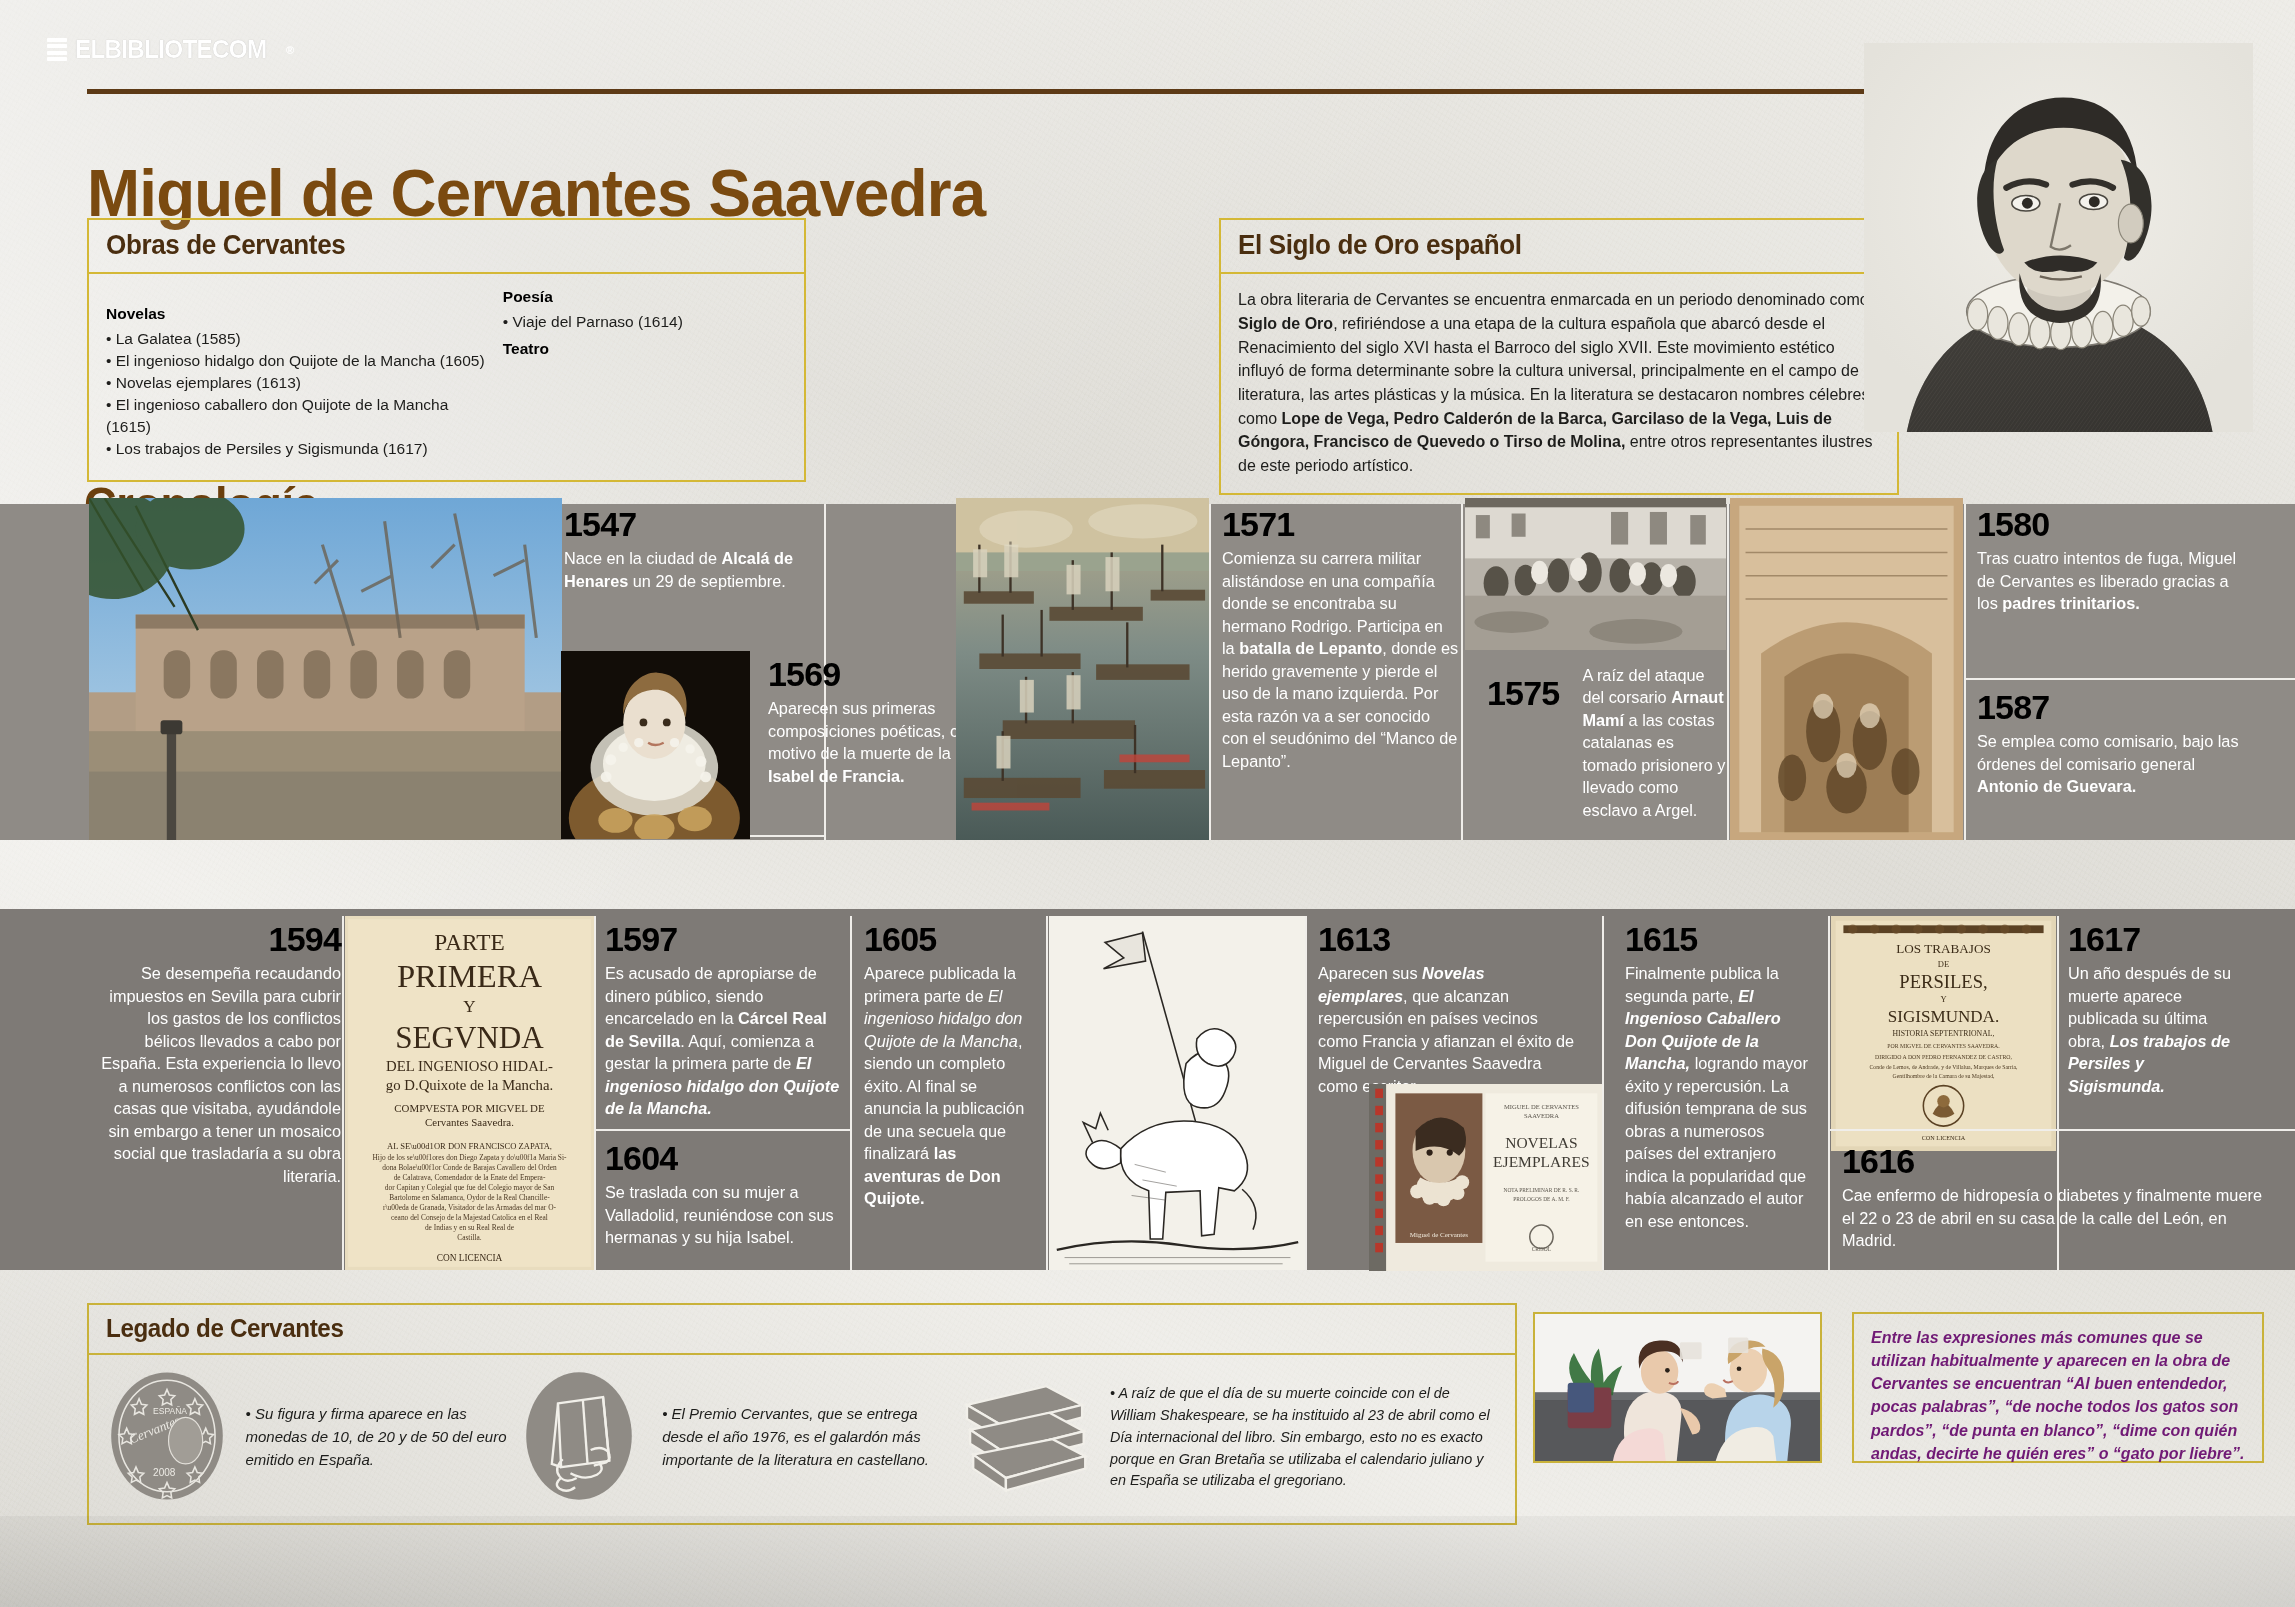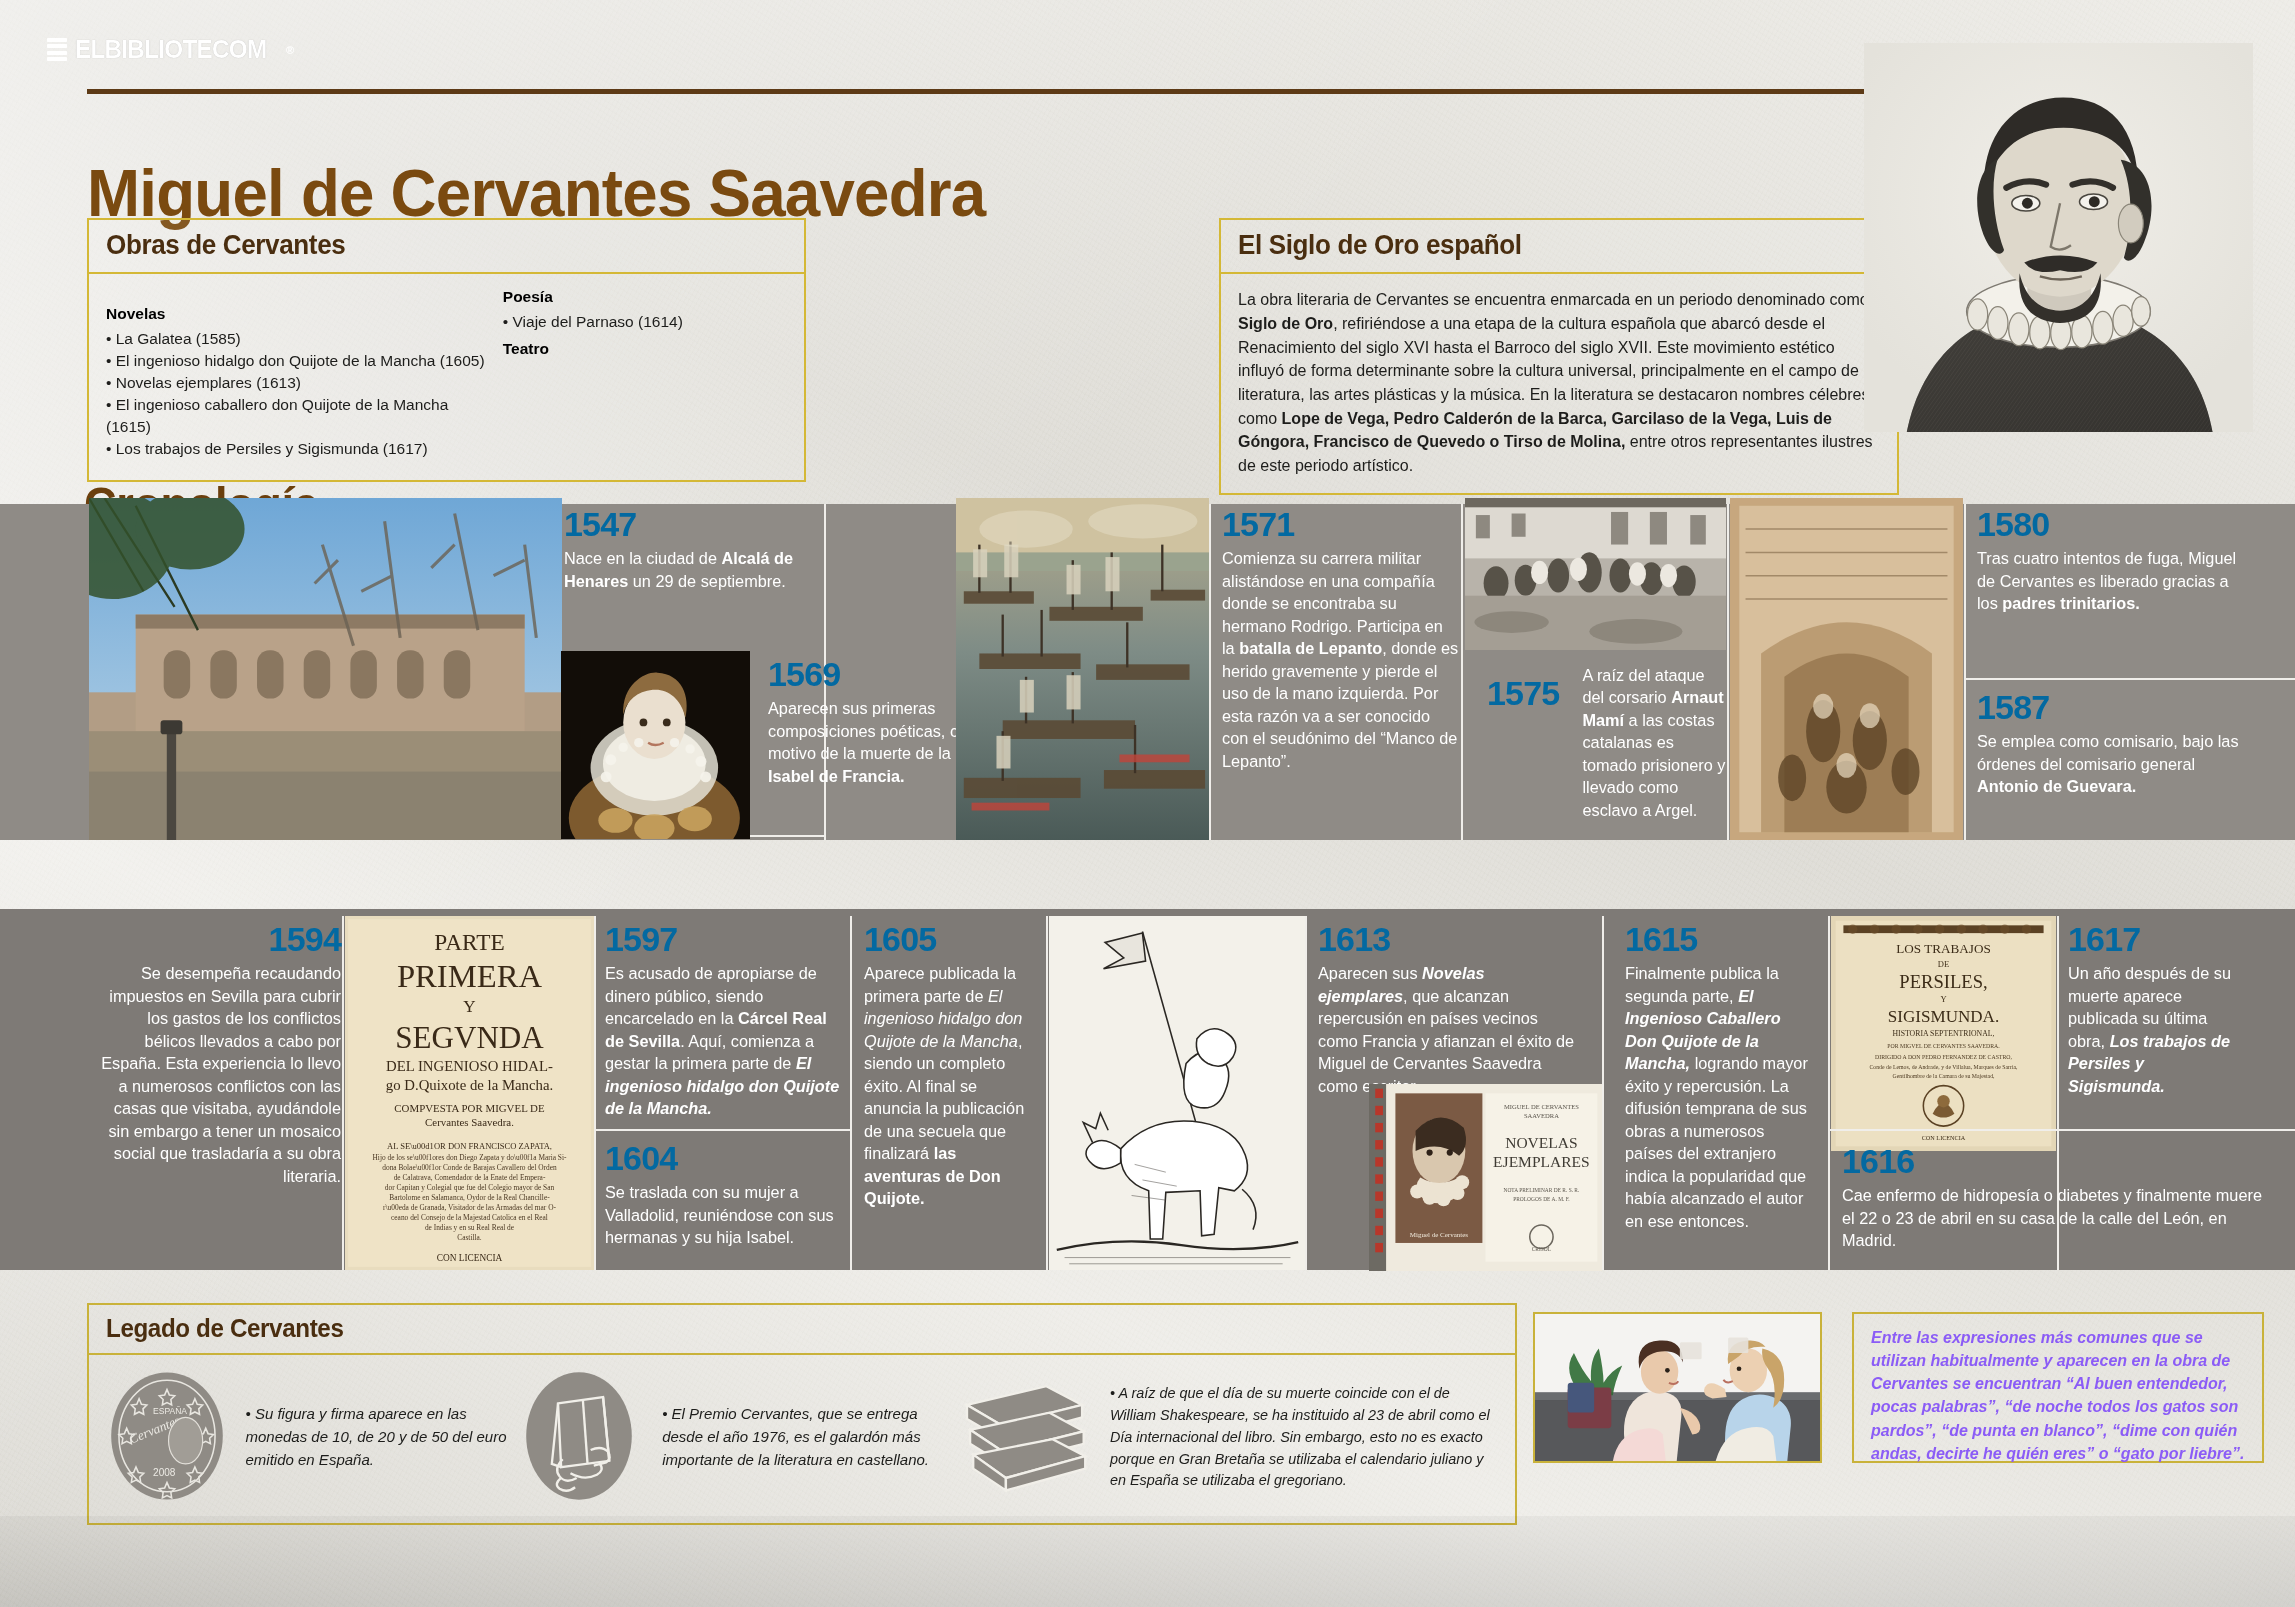--- a/index.html
+++ b/index.html
@@ -83,21 +83,21 @@
     letter-spacing:-0.4px;
   }
 
   
   .band{position:absolute;background:#9e9a95;}
   .band1{left:0;top:504px;width:2295px;height:336px;background:#8f8b86;}
   .band2{left:0;top:909px;width:2295px;height:361px;background:#7e7a76;}
 
   .cell{position:absolute;box-sizing:border-box;}
   .cell .yr{
-    font-weight:bold;font-size:34px;color:#0369a1;line-height:1;
+    font-weight:bold;font-size:34px;color:#000000;line-height:1;
     margin:0 0 6.2px 0;letter-spacing:-0.8px;
   }
   .cell p{margin:0;color:#fff;font-size:16.3px;line-height:1.38;}
   .cell p b{font-weight:bold;}
   .cell p i{}
   .cell p .bi{font-style:italic;font-weight:bold;}
   .hline{position:absolute;background:#f0eeea;height:2.3px;}
   .vline{position:absolute;background:#f0eeea;width:2.3px;}
 
   
@@ -115,21 +115,21 @@
   .legado-body{display:flex;align-items:center;padding:11px 15.5px 14px 15.5px;gap:4.7px;height:168px;box-sizing:border-box;}
   .leg-item{display:flex;align-items:center;gap:17px;flex:1;}
   .leg-icon{flex:0 0 auto;}
   .leg-txt{font-size:15px;font-style:italic;color:#1d1d1b;line-height:1.52;}
 
   
   .quotebox{
     position:absolute;left:1852px;top:1312px;width:412px;height:151px;
     border:2.3px solid #c9b23a;box-sizing:border-box;padding:12.4px 17px;
   }
-  .quotebox p{margin:0;font-size:16px;font-style:italic;font-weight:bold;color:#8b5cf6;line-height:1.44;}
+  .quotebox p{margin:0;font-size:16px;font-style:italic;font-weight:bold;color:#701a75;line-height:1.44;}
 
   .photo-women{position:absolute;left:1533px;top:1312px;width:289px;height:151px;border:2.3px solid #c9b23a;box-sizing:border-box;overflow:hidden;}
 
   
   .bottom-shadow{
     position:absolute;left:0;top:1516px;width:2295px;height:92px;
     background:linear-gradient(180deg, rgba(0,0,0,.04), rgba(0,0,0,.10));
     pointer-events:none;
   }
 </style>

